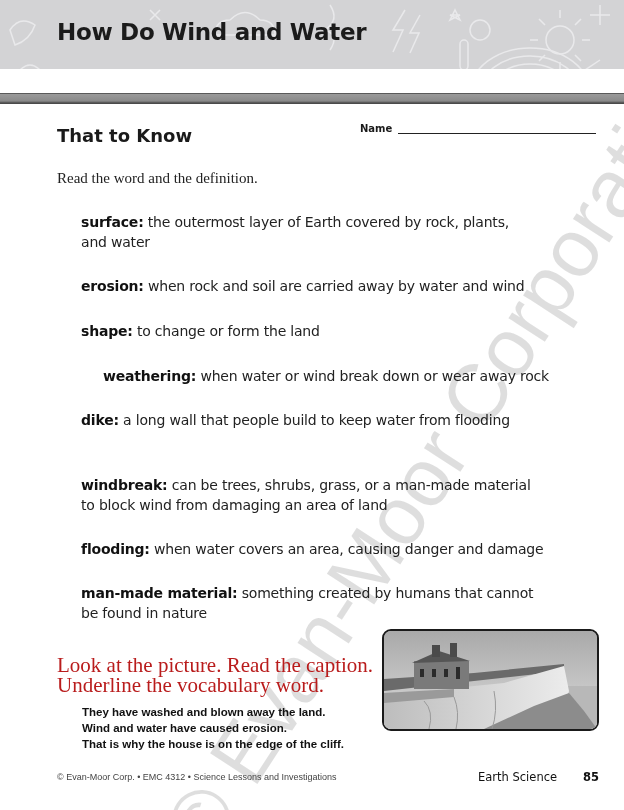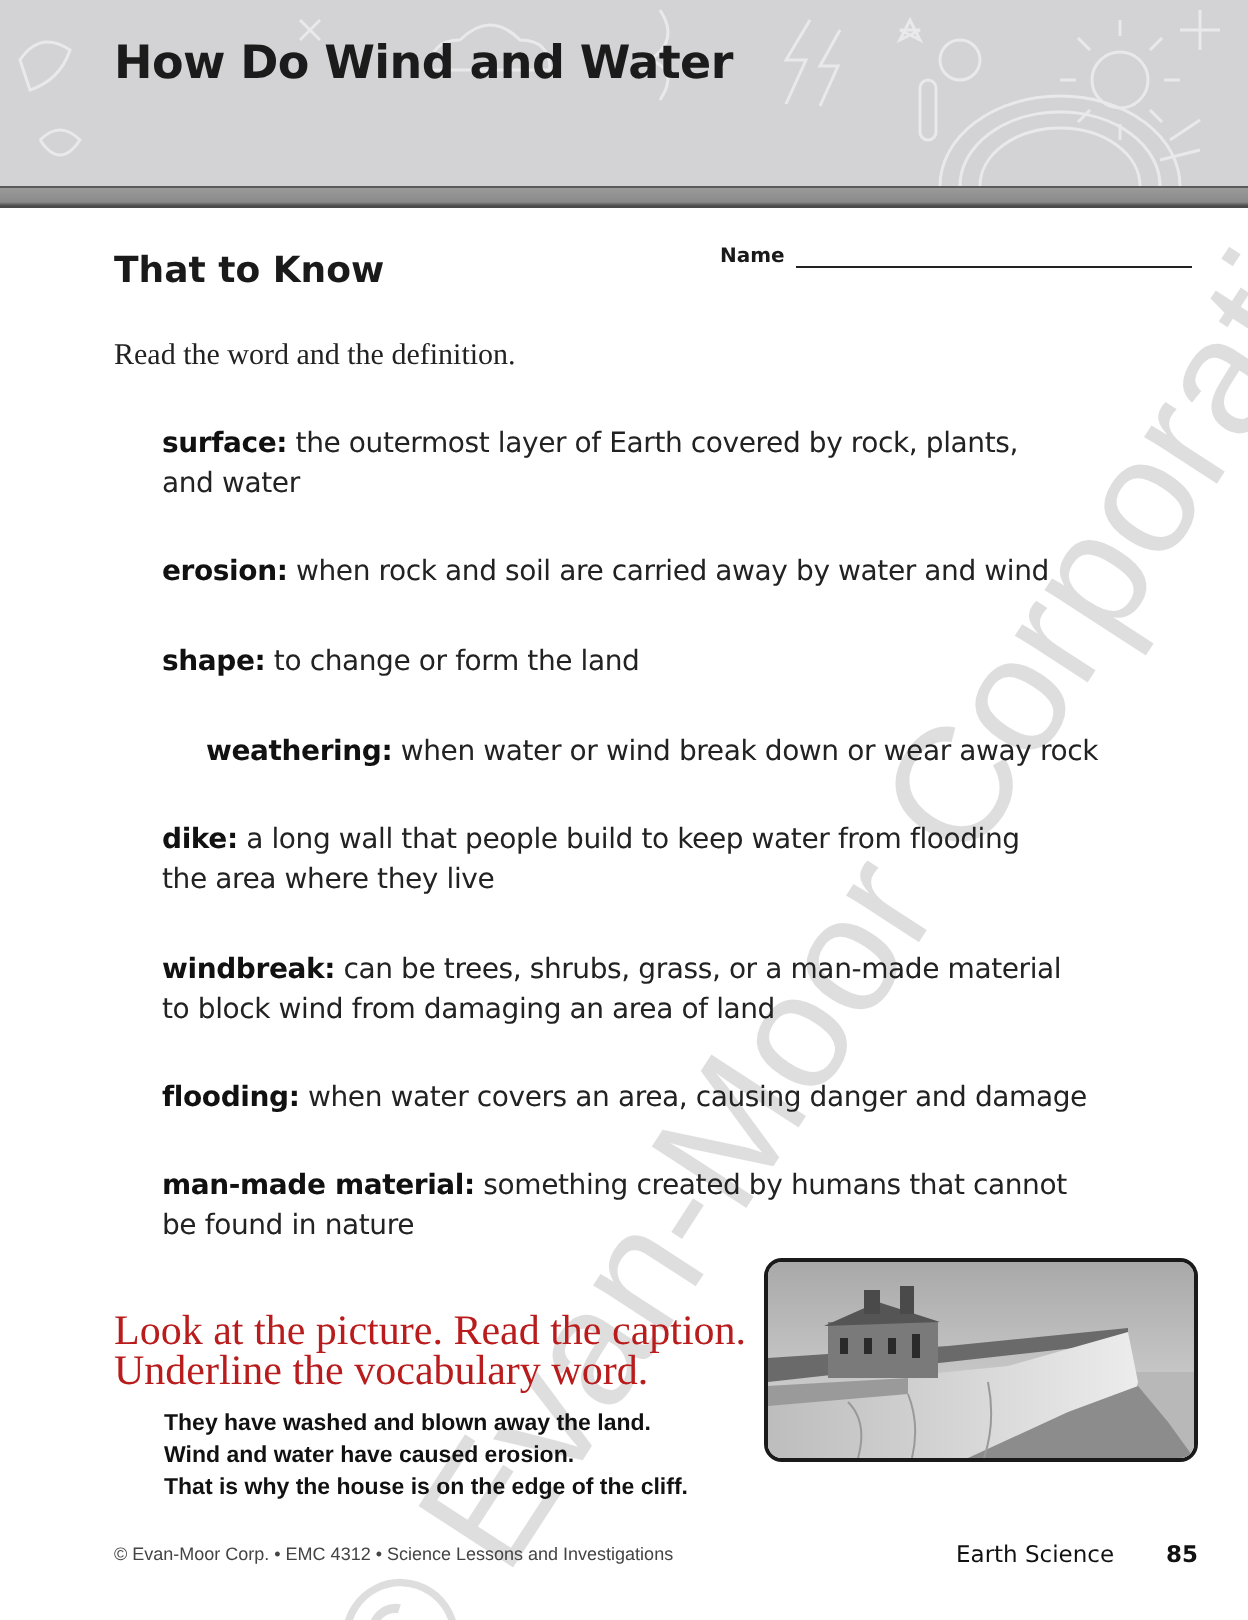--- a/index.html
+++ b/index.html
@@ -1,17 +1,17 @@
 <!DOCTYPE html>
 <html><head>
 <meta charset="utf-8">
 <style>
   html, body { margin:0; padding:0; }
   body { width:624px; height:810px; background:#ffffff; position:relative; overflow:hidden; font-family:"Liberation Sans", sans-serif; color:#1a1a1a; }
-  .header { position:absolute; left:0; top:0; width:624px; height:93px; background:#d3d3d5; overflow:hidden; }
+  .header { position:absolute; left:0; top:0; width:624px; height:69px; background:#d3d3d5; overflow:hidden; }
   .header-doodles { position:absolute; inset:0; }
   .header-title { position:absolute; left:57px; top:18px; font-family:"DejaVu Sans", sans-serif; font-weight:bold; font-size:23px; line-height:29px; color:#1b1b1b; letter-spacing:-0.3px; }
   .header-band { position:absolute; left:0; top:93px; width:624px; height:11px; background:linear-gradient(#5a5a5a 0 1px, #9a9a9a 1px, #8a8a8a 8px, #4a4a4a 10px); }
   .section-title { position:absolute; left:57px; top:125px; font-family:"DejaVu Sans", sans-serif; font-weight:bold; font-size:18px; color:#1a1a1a; }
   .name-label { position:absolute; left:360px; top:123px; font-family:"DejaVu Sans", sans-serif; font-weight:bold; font-size:10px; }
   .name-line { position:absolute; left:398px; top:133px; width:198px; border-bottom:1px solid #222; height:0; }
   .instr { position:absolute; left:57px; top:170px; font-family:"Liberation Serif", serif; font-size:15px; color:#222; }
   .vocab { position:absolute; left:81px; top:212px; width:490px; }
   .vocab-item { font-family:"DejaVu Sans", sans-serif; font-size:14px; line-height:20px; color:#222; margin:0; position:absolute; left:0; width:490px; letter-spacing:-0.2px; }
   .vocab-item .term { font-weight:bold; color:#111; }
@@ -60,21 +60,21 @@
 <div class="name-label">Name</div>
 <div class="name-line"></div>
 
 <div class="instr">Read the word and the definition.</div>
 
 <div class="vocab">
   <p class="vocab-item" style="top:0px;"><span class="term">surface:</span><span> the outermost layer of Earth covered by rock, plants,</span><br><span>and water</span></p>
   <p class="vocab-item" style="top:64px;"><span class="term">erosion:</span><span> when rock and soil are carried away by water and wind</span></p>
   <p class="vocab-item" style="top:109px;"><span class="term">shape:</span><span> to change or form the land</span></p>
   <p class="vocab-item" style="top:154px;text-align:center;"><span class="term">weathering:</span><span> when water or wind break down or wear away rock</span></p>
-  <p class="vocab-item" style="top:198px;"><span class="term">dike:</span><span> a long wall that people build to keep water from flooding</span><br><span>the area where they live</span></p>
+  <p class="vocab-item" style="top:198px;"><span class="term">dike:</span><span> a long wall that people build to keep water from flooding</span><br></p>
   <p class="vocab-item" style="top:263px;"><span class="term">windbreak:</span><span> can be trees, shrubs, grass, or a man-made material</span><br><span>to block wind from damaging an area of land</span></p>
   <p class="vocab-item" style="top:327px;"><span class="term">flooding:</span><span> when water covers an area, causing danger and damage</span></p>
   <p class="vocab-item" style="top:371px;"><span class="term">man-made material:</span><span> something created by humans that cannot</span><br><span>be found in nature</span></p>
 </div>
 
 <div class="instr2">
   <div>Look at the picture. Read the caption.</div>
   <div>Underline the vocabulary word.</div>
 </div>
 

